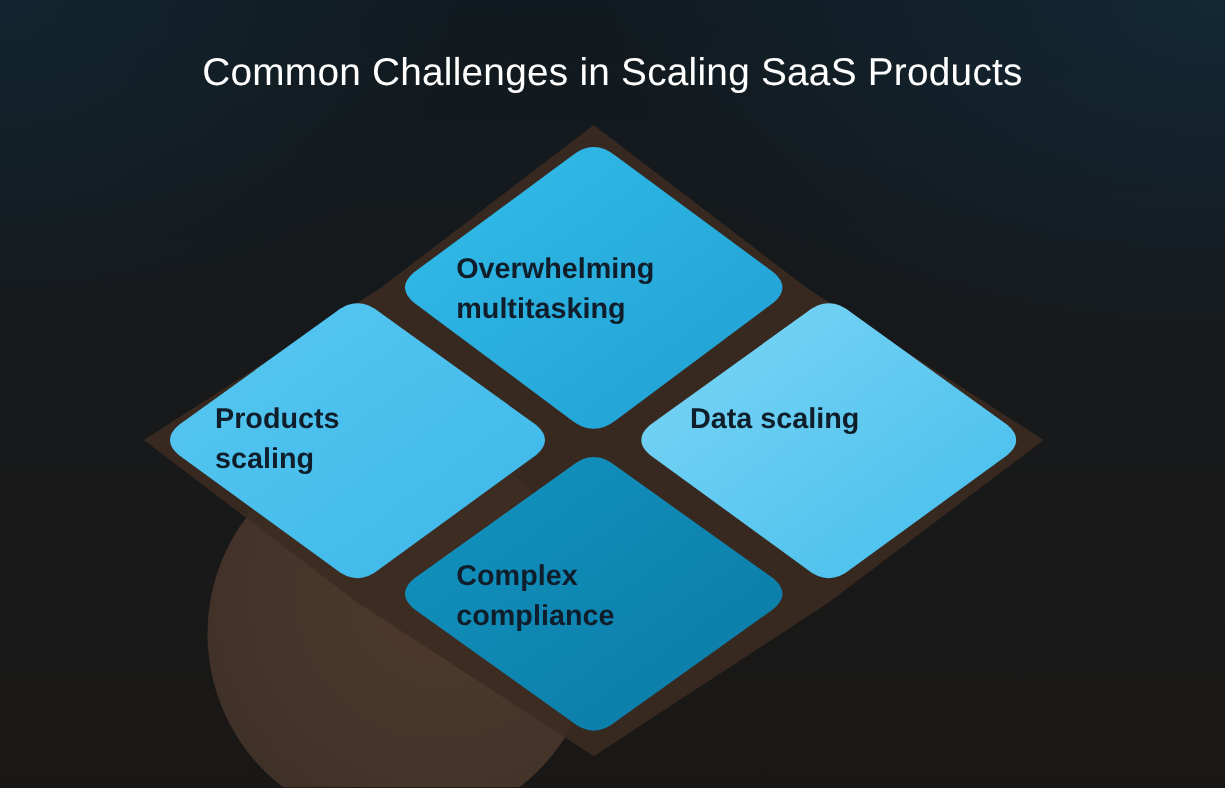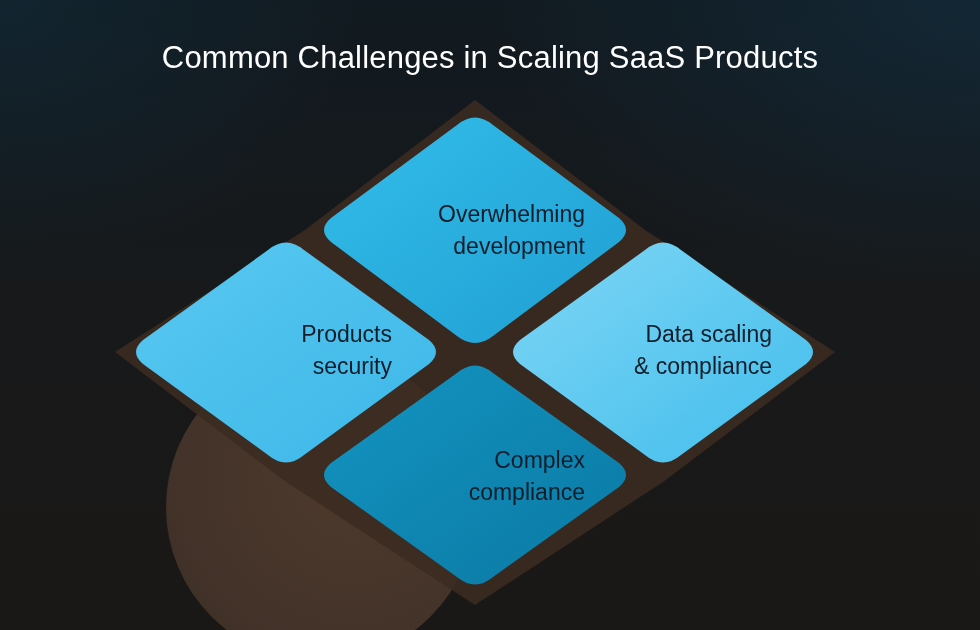--- a/index.html
+++ b/index.html
@@ -20,22 +20,22 @@
     border-radius: 50%;
     background: radial-gradient(circle at 60% 40%, #4e3a2c 0%, #45342a 55%, #3a2d25 100%);
   }
   .title {
     position: absolute; left: 0; right: 0; top: 40px;
     text-align: center; color: #ffffff;
     font-size: 31px; font-weight: normal; letter-spacing: 0.2px;
   }
   svg.diagram { position: absolute; left: 0; top: 0; }
   .label {
-    position: absolute; width: 220px; text-align: right;
-    color: #0f1e2a; font-size: 23px; font-weight: normal; line-height: 32px;
+    position: absolute; width: 220px; text-align: left;
+    color: #0f1e2a; font-size: 23px; font-weight: bold; line-height: 32px;
   }
 </style>
 </head>
 <body>
 
 <div class="stage">
 
   <div class="glow-circle"></div>
 
   <div class="title">Common Challenges in Scaling SaaS Products</div>
@@ -66,31 +66,30 @@
 
     <path fill="url(#gLeft)" d="M268 250 Q286 235 304 250 L429 340 Q443 352 429 364 L304 455 Q286 470 268 455 L143 364 Q129 352 143 340 Z"></path>
 
     <path fill="url(#gRight)" d="M645 250 Q663 235 681 250 L806 340 Q820 352 806 364 L681 455 Q663 470 645 455 L520 364 Q506 352 520 340 Z"></path>
 
     <path fill="url(#gBottom)" d="M457 373 Q475 358 493 373 L619 463 Q633 475 619 487 L493 577 Q475 592 457 577 L331 487 Q317 475 331 463 Z"></path>
   </svg>
 
   <div class="label" style="left:365px; top:198px;">
     <div>Overwhelming</div>
-    <div>development</div>
+    <div>multitasking</div>
   </div>
 
   <div class="label" style="left:172px; top:318px;">
     <div>Products</div>
-    <div>security</div>
+    <div>scaling</div>
   </div>
 
   <div class="label" style="left:552px; top:318px;">
     <div>Data scaling</div>
-    <div>&amp; compliance</div>
   </div>
 
   <div class="label" style="left:365px; top:444px;">
     <div>Complex</div>
     <div>compliance</div>
   </div>
 
 </div>
 
 </body></html>

